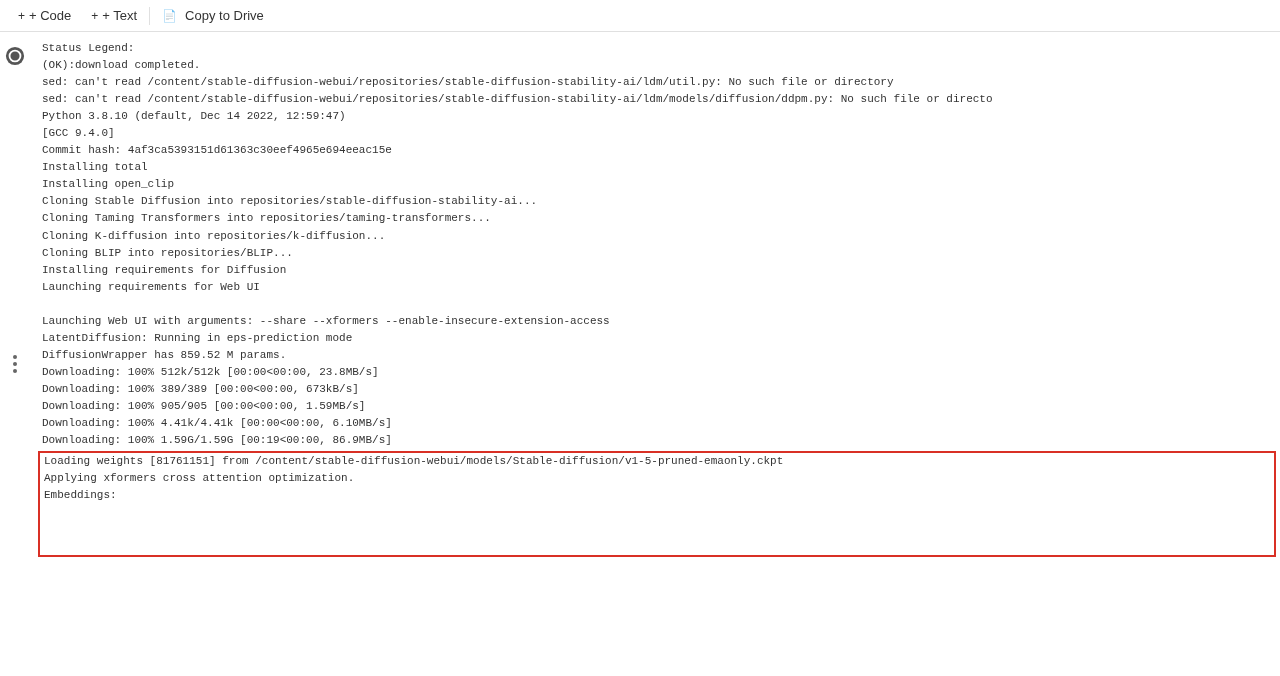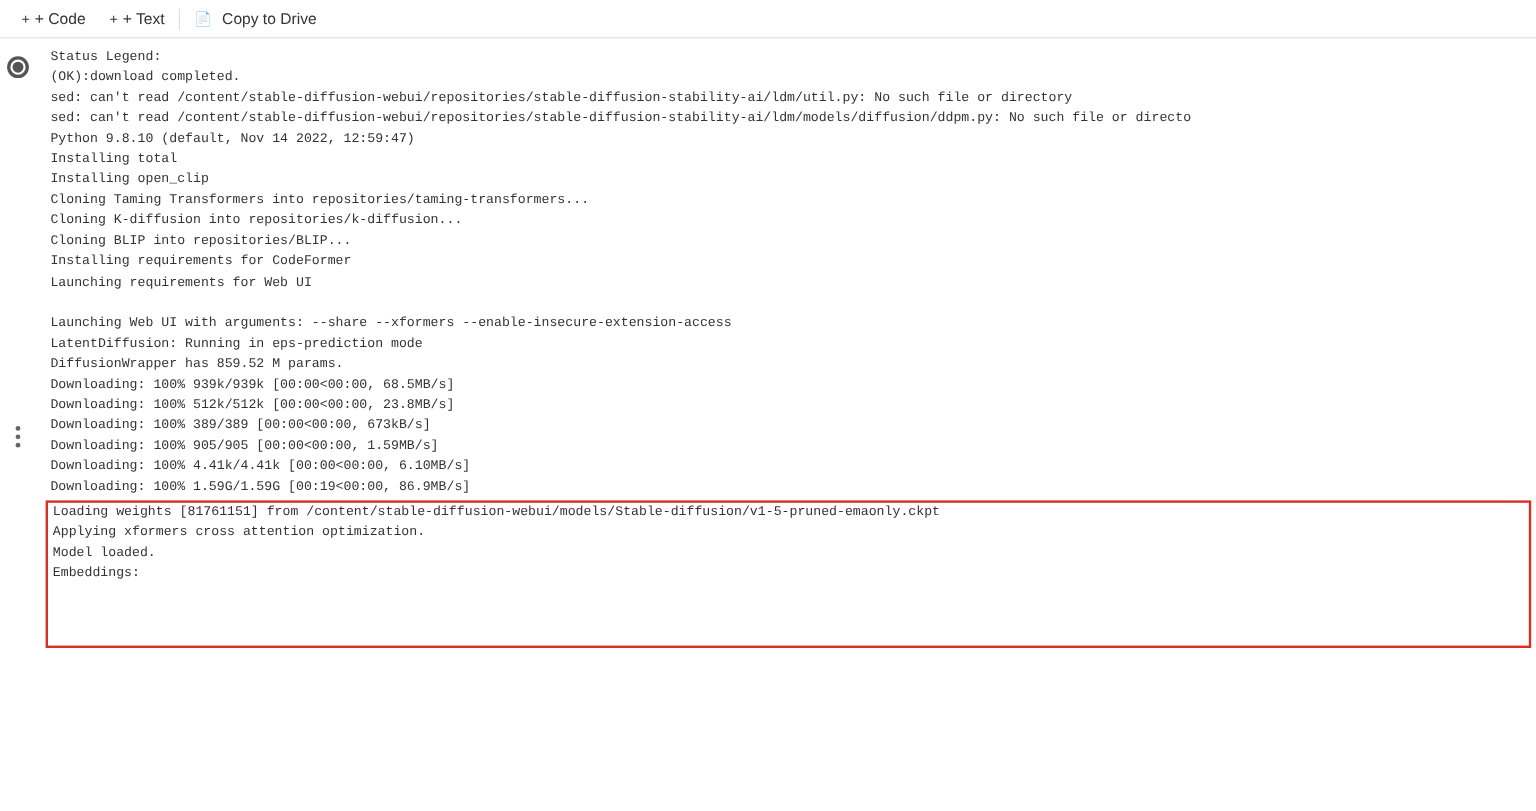--- a/index.html
+++ b/index.html
@@ -145,43 +145,44 @@
     </div>
   </div>
 
   <div class="code-output">
     <div class="output-block">
 
       <span class="output-line">Status Legend:</span>
       <span class="output-line">(OK):download completed.</span>
       <span class="output-line" style="color:#333;">sed: can't read /content/stable-diffusion-webui/repositories/stable-diffusion-stability-ai/ldm/util.py: No such file or directory</span>
       <span class="output-line" style="color:#333;">sed: can't read /content/stable-diffusion-webui/repositories/stable-diffusion-stability-ai/ldm/models/diffusion/ddpm.py: No such file or directo</span>
-      <span class="output-line">Python 9.8.10 (default, Nov 14 2022, 12:59:47)</span>
+      <span class="output-line">Python 3.8.10 (default, Dec 14 2022, 12:59:47)</span>
+      <span class="output-line">[GCC 9.4.0]</span>
+      <span class="output-line">Commit hash: 4af3ca5393151d61363c30eef4965e694eeac15e</span>
       <span class="output-line">Installing total</span>
       <span class="output-line">Installing open_clip</span>
+      <span class="output-line">Cloning Stable Diffusion into repositories/stable-diffusion-stability-ai...</span>
       <span class="output-line">Cloning Taming Transformers into repositories/taming-transformers...</span>
       <span class="output-line">Cloning K-diffusion into repositories/k-diffusion...</span>
       <span class="output-line">Cloning BLIP into repositories/BLIP...</span>
-      <span class="output-line">Installing requirements for CodeFormer</span>
+      <span class="output-line">Installing requirements for Diffusion</span>
       <span class="output-line">Launching requirements for Web UI</span>
       <span class="output-line">&nbsp;</span>
       <span class="output-line">Launching Web UI with arguments: --share --xformers --enable-insecure-extension-access</span>
       <span class="output-line">LatentDiffusion: Running in eps-prediction mode</span>
       <span class="output-line">DiffusionWrapper has 859.52 M params.</span>
-      <span class="output-line">Downloading: 100% 939k/939k [00:00&lt;00:00, 68.5MB/s]</span>
       <span class="output-line">Downloading: 100% 512k/512k [00:00&lt;00:00, 23.8MB/s]</span>
       <span class="output-line">Downloading: 100% 389/389 [00:00&lt;00:00, 673kB/s]</span>
       <span class="output-line">Downloading: 100% 905/905 [00:00&lt;00:00, 1.59MB/s]</span>
       <span class="output-line">Downloading: 100% 4.41k/4.41k [00:00&lt;00:00, 6.10MB/s]</span>
       <span class="output-line">Downloading: 100% 1.59G/1.59G [00:19&lt;00:00, 86.9MB/s]</span>
 
       <div style="border: 2px solid #d93025; margin: 2px -4px 0 -4px; padding: 0 4px; position:relative;">
         <span class="output-line">Loading weights [81761151] from /content/stable-diffusion-webui/models/Stable-diffusion/v1-5-pruned-emaonly.ckpt</span>
         <span class="output-line">Applying xformers cross attention optimization.</span>
-        <span class="output-line">Model loaded.</span>
         <span class="output-line">Embeddings:</span>
 
         <span class="output-line">
           
         </span>
 
       </div>
 
     </div>
 

